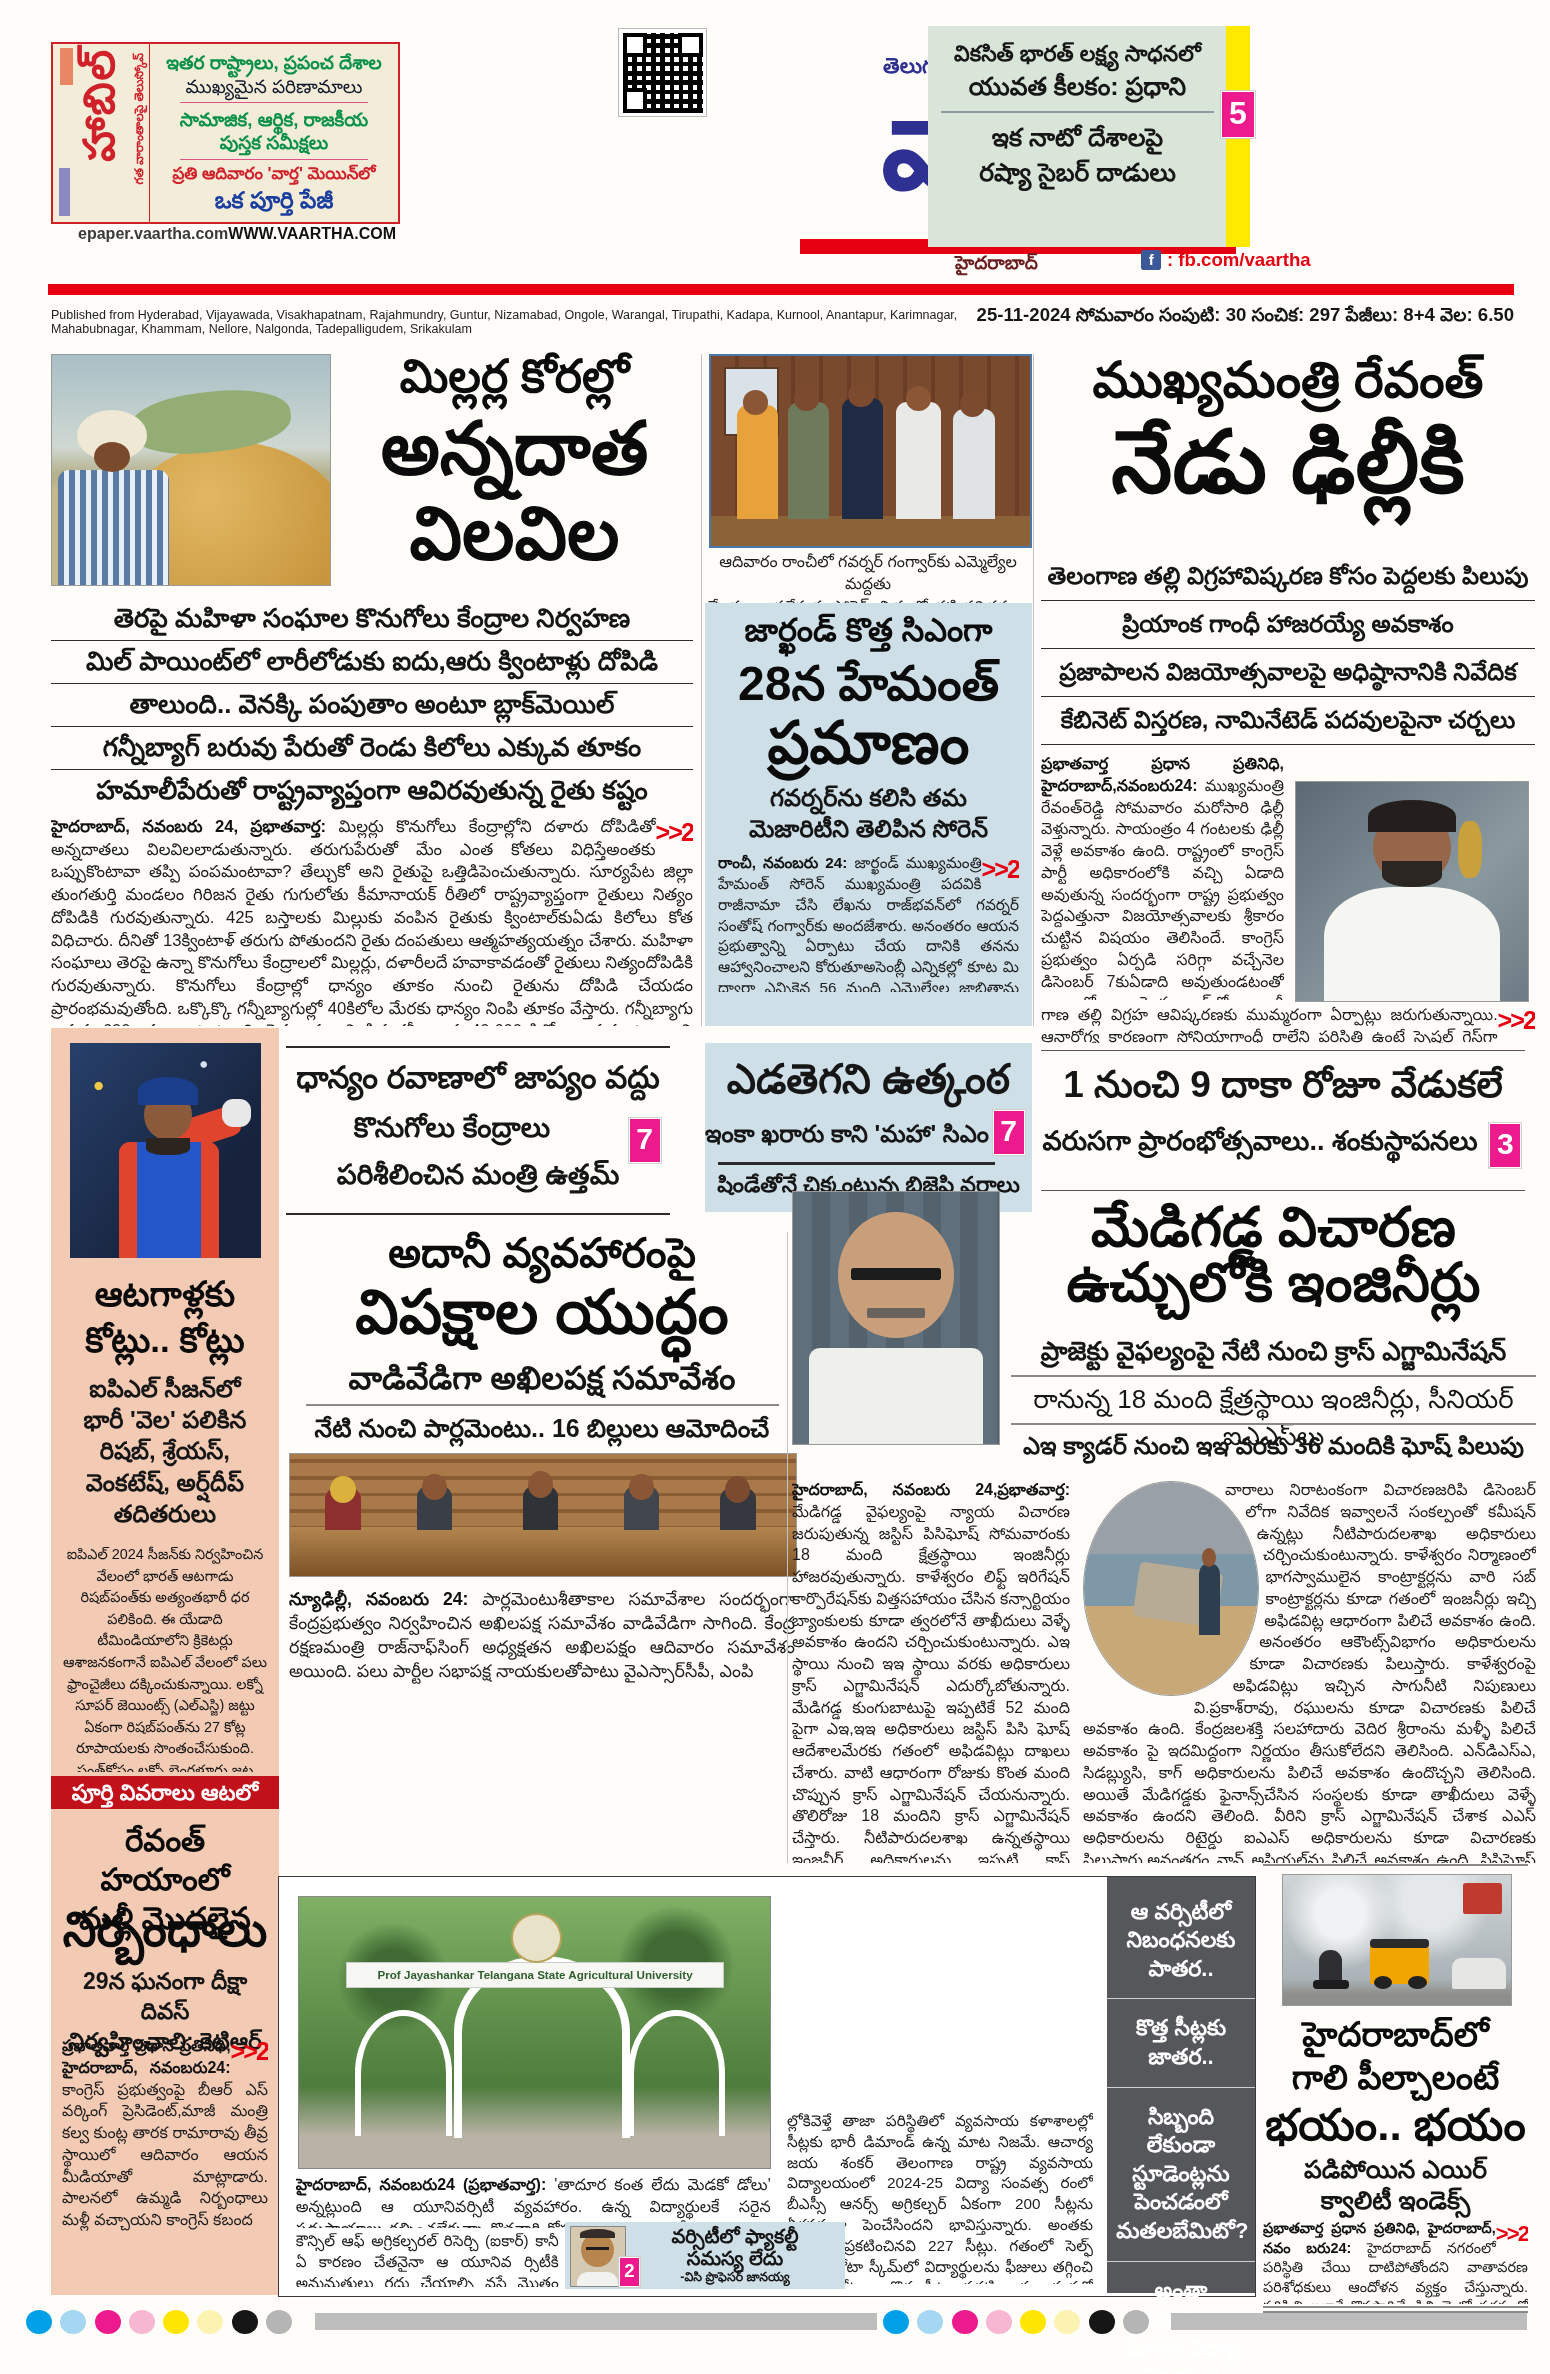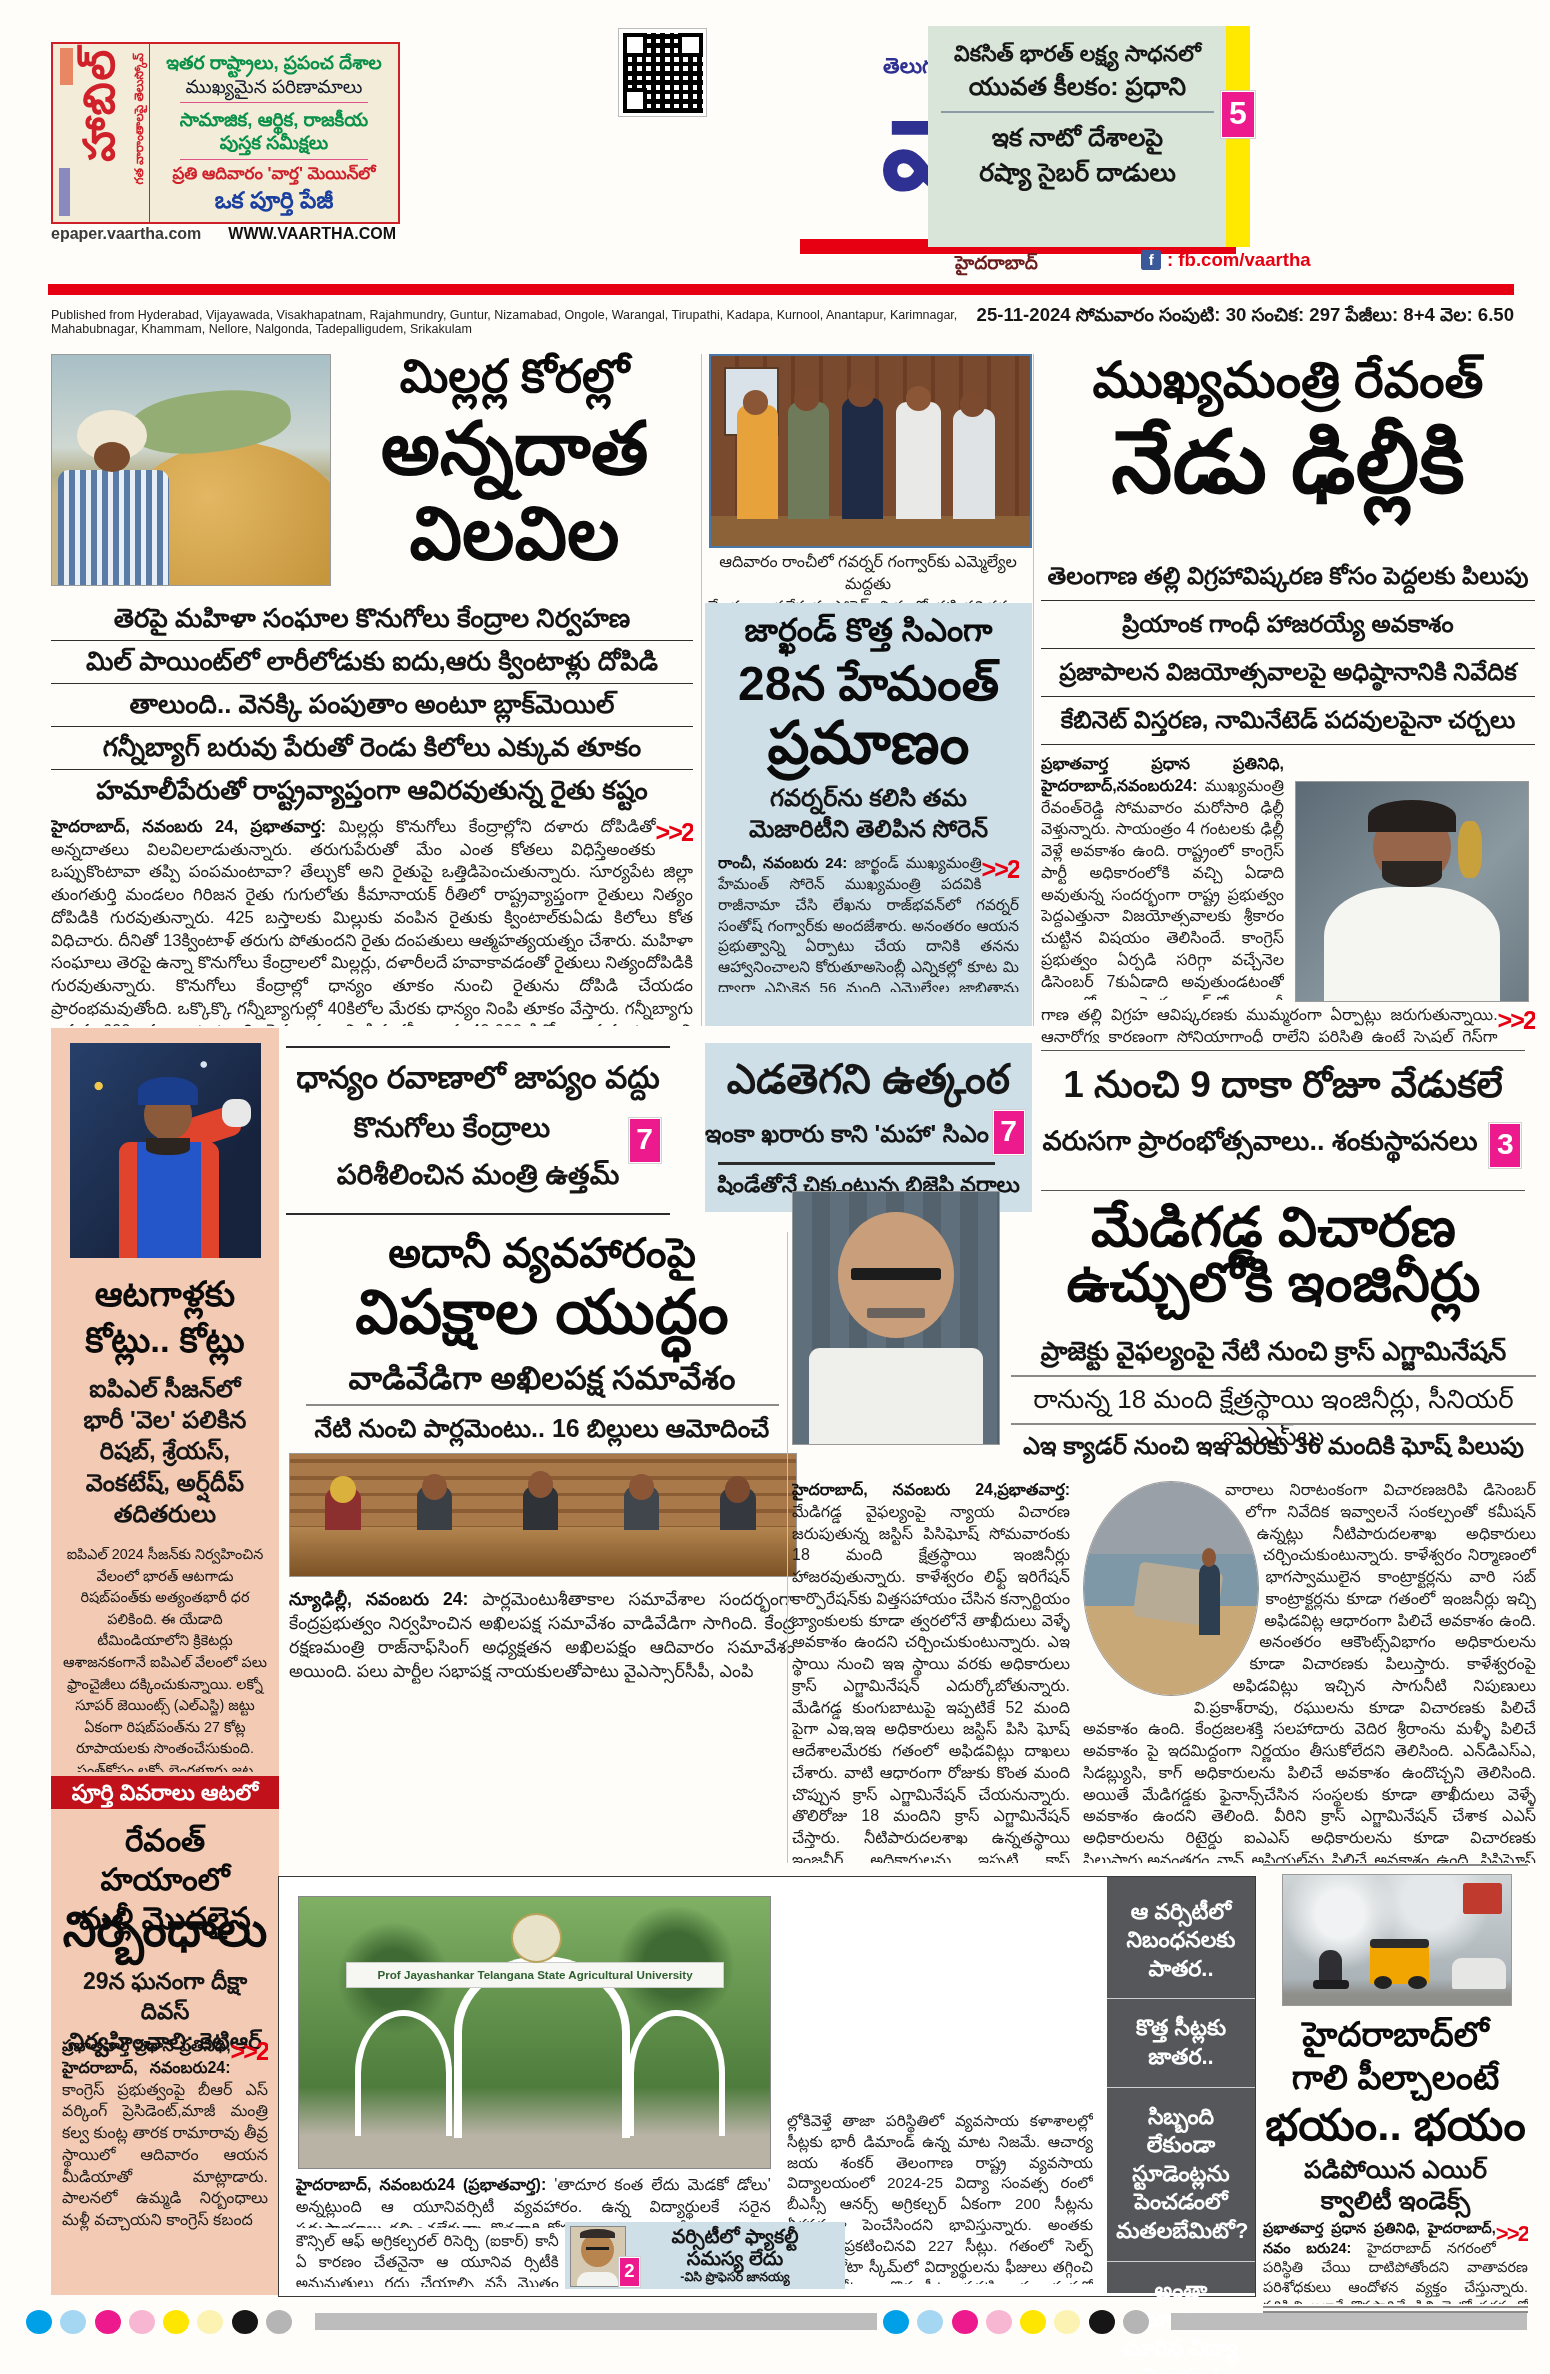--- a/index.html
+++ b/index.html
@@ -45,21 +45,21 @@
       <div style="color:#0a9148;font-weight:bold;font-size:18.6px;line-height:1.25">ఇతర రాష్ట్రాలు, ప్రపంచ దేశాల</div>
       <div style="color:#0f172a;font-weight:normal;font-size:18.6px;line-height:1.25">ముఖ్యమైన పరిణామాలు</div>
       <div style="height:0.9px;background:#d58;margin:4.6px 24px"></div>
       <div style="color:#0a9148;font-weight:bold;font-size:18.6px;line-height:1.25">సామాజిక, ఆర్థిక, రాజకీయ</div>
       <div style="color:#0a9148;font-weight:bold;font-size:18.6px;line-height:1.25">పుస్తక సమీక్షలు</div>
       <div style="height:0.9px;background:#d58;margin:4.6px 24px"></div>
       <div style="color:#d0202a;font-weight:bold;font-size:16.7px">ప్రతి ఆదివారం 'వార్త' మెయిన్‌లో</div>
       <div style="color:#1b3f9e;font-weight:900;font-size:23px">ఒక పూర్తి పేజీ</div>
     </div>
   </div>
-  <div class="abs" style="left:51px;top:225px;width:345px;display:flex;justify-content:space-between;font-weight:bold;font-size:16px">
+  <div class="abs" style="left:51px;top:225px;width:345px;display:flex;justify-content:flex-end;font-weight:bold;font-size:16px">
     <span style="color:#3a3a3a">epaper.vaartha.com</span>
     <span style="color:#111">WWW.VAARTHA.COM</span>
   </div>
 
   <div class="abs ctr" style="left:793px;top:54px;width:390px;font-size:21.3px;font-weight:bold;color:#2e3192">తెలుగు జాతీయ దినపత్రిక</div>
   <div class="abs ctr" style="left:793px;top:72px;width:390px;height:162px;font-size:130px;font-weight:900;color:#2e3192;line-height:1.1">వార్త</div>
   <div class="abs" style="left:1096px;top:18.6px;width:111px;height:79px">
     <svg width="111" height="79" viewBox="0 0 120 85">
       <path d="M8 62 Q30 48 44 50 Q38 34 52 26 Q66 18 78 26 Q84 14 100 12 Q94 22 96 30 L114 34 Q98 44 84 42 Q86 58 70 64 Q54 70 44 60 Q28 66 8 62 Z" fill="#ffffff" stroke="#2e3192" stroke-width="5"></path>
     </svg>

